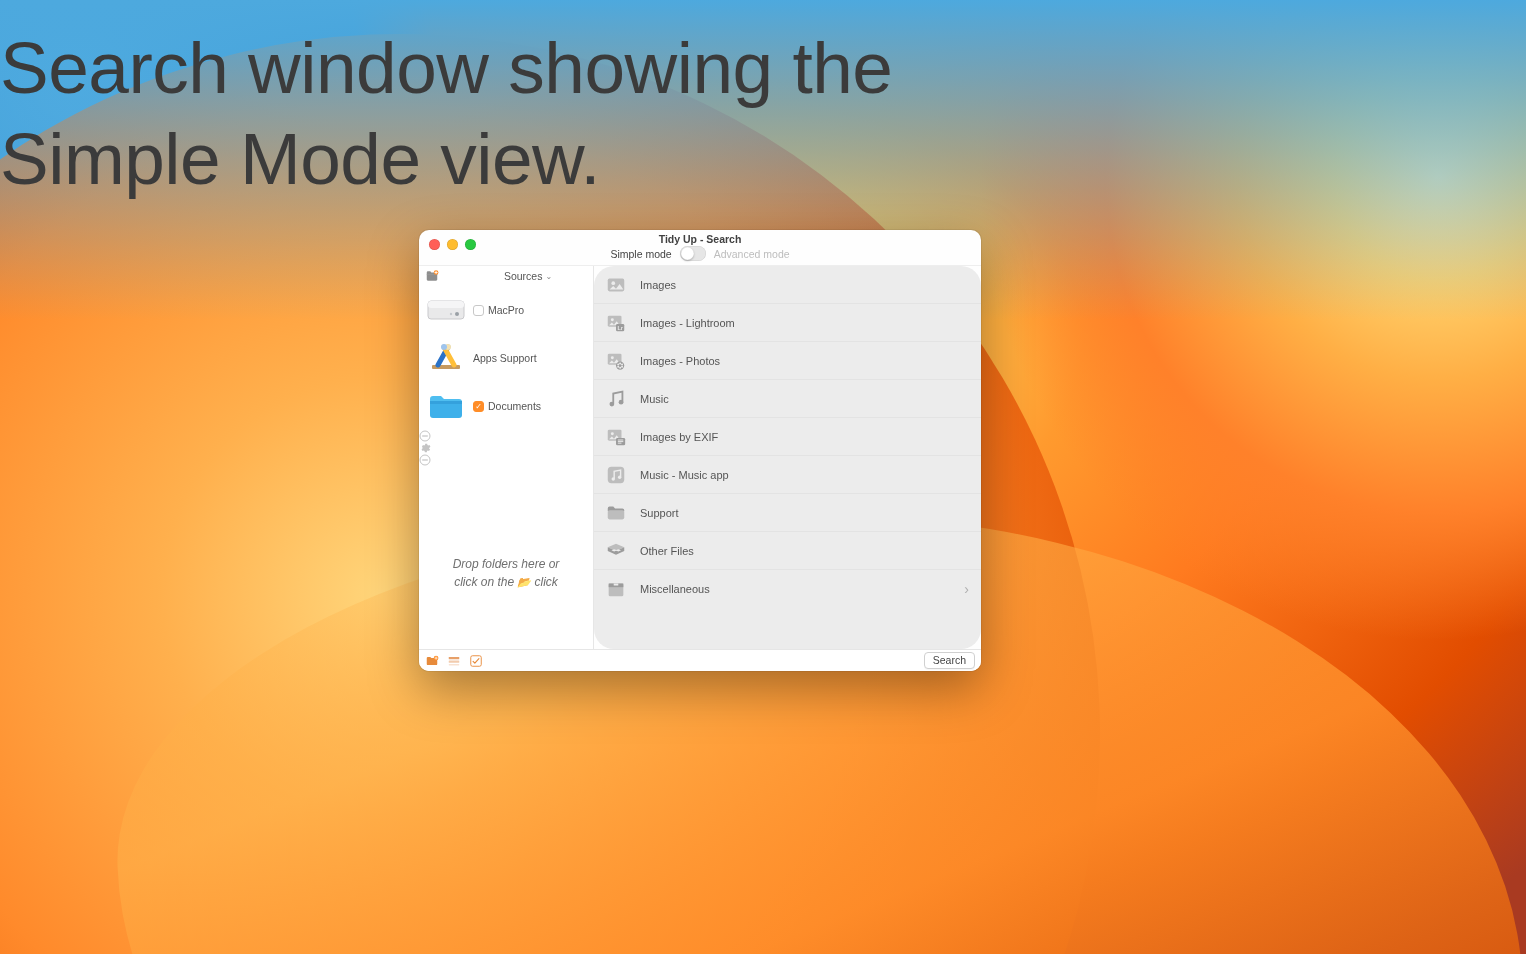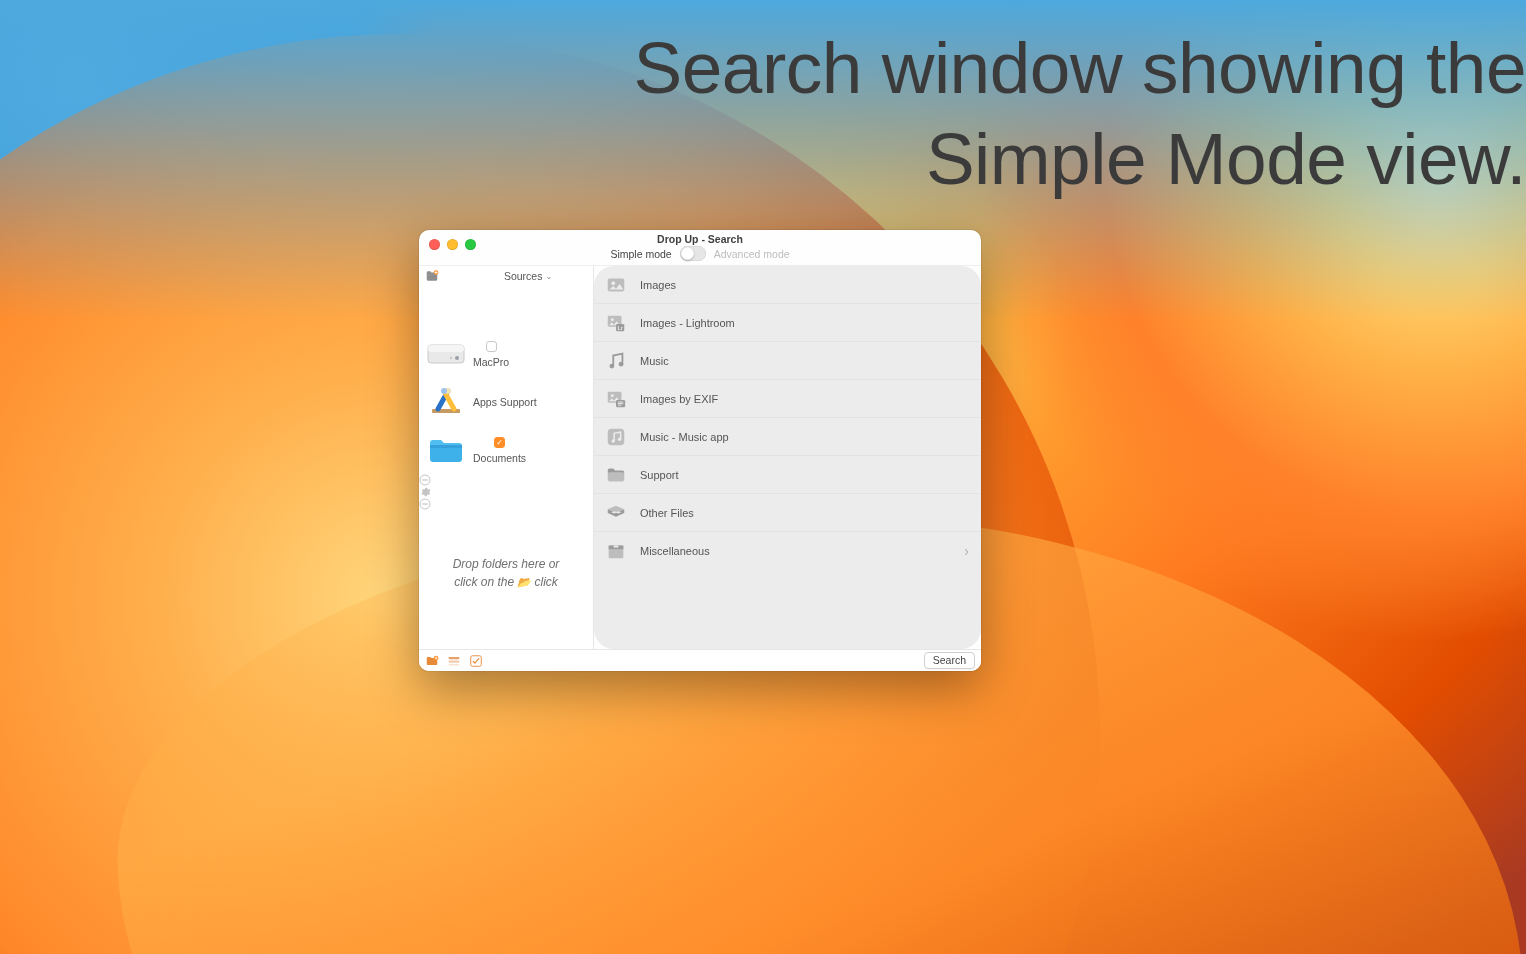--- a/index.html
+++ b/index.html
@@ -63,21 +63,21 @@
       height: 320px;
       background: linear-gradient(180deg, rgba(77,169,222,1) 0%, rgba(77,169,222,0.0) 100%);
       z-index: 3;
     }
 
     
     .headline {
       position: absolute;
       top: 22px;
       left: 0; right: 0;
-      text-align: right;
+      text-align: left;
       z-index: 10;
       color: #3b3b3b;
       font-weight: 200;
       font-size: 73px;
       line-height: 1.25;
       letter-spacing: -0.5px;
     }
 
     
     .window {
@@ -156,21 +156,20 @@
     }
 
     
     .sidebar {
       width: 175px;
       border-right: 1px solid #e6e6e6;
       display: flex;
       flex-direction: column;
       font-size: 10.5px;
       background: #fff;
-      gap: 44px;
     }
     .sources-row {
       display: flex; align-items: center;
       height: 20px;
       padding: 0 4px 0 6px;
       gap: 6px;
       color: #666;
     }
     .folder-plus-icon {
       width: 14px; height: 14px;
@@ -194,21 +193,21 @@
     .source-item {
       display: flex; align-items: center;
       gap: 6px;
       padding: 6px 6px 6px 6px;
       position: relative;
     }
     .source-icon-box {
       width: 42px; height: 36px;
       display: flex; align-items: center; justify-content: center;
     }
-    .source-label-row { display: flex; align-items: center; gap: 4px; color: #555; font-size: 10.5px; flex-direction: column; }
+    .source-label-row { display: flex; align-items: center; gap: 4px; color: #555; font-size: 10.5px; }
     .mac-checkbox {
       width: 11px; height: 11px;
       border: 1px solid #c8c8c8;
       border-radius: 3px;
       background: #fff;
       display: inline-flex; align-items: center; justify-content: center;
       font-size: 8px; color: #fff;
     }
     .mac-checkbox.checked {
       background: #ff8d28;
@@ -300,21 +299,21 @@
 
 <div class="window">
 
   <div class="titlebar">
     <div class="traffic">
       <div class="dot red"></div>
       <div class="dot yellow"></div>
       <div class="dot green"></div>
     </div>
     <div class="title-stack">
-      <div class="win-title">Drop Up - Search</div>
+      <div class="win-title">Tidy Up - Search</div>
       <div class="mode-row">
         <span class="simple">Simple mode</span>
         <span class="mac-switch"></span>
         <span class="advanced">Advanced mode</span>
       </div>
     </div>
   </div>
 
   <div class="body">
 
@@ -427,20 +426,41 @@
               <rect x="3" y="4" width="15" height="12" rx="1.5" fill="#bdbdbd"></rect>
               <circle cx="8" cy="8.5" r="1.6" fill="#ececec"></circle>
               <path d="M4.5 14.5l3-3 2.3 2.3 3-3.6 3 4.3z" fill="#ececec"></path>
               <rect x="12" y="13" width="9" height="8" rx="1.5" fill="#9c9c9c"></rect>
               <text x="16.5" y="19.3" text-anchor="middle" font-size="6" fill="#ececec" font-family="Arial" font-weight="bold">Lr</text>
             </svg>
         </span>
         <span class="cat-label">Images - Lightroom</span>
       </div>
 
+      <div class="cat-item">
+        <span class="cat-icon">
+          <svg width="22" height="22" viewBox="0 0 24 24">
+              <rect x="3" y="4" width="15" height="12" rx="1.5" fill="#bdbdbd"></rect>
+              <circle cx="8" cy="8.5" r="1.6" fill="#ececec"></circle>
+              <path d="M4.5 14.5l3-3 2.3 2.3 3-3.6 3 4.3z" fill="#ececec"></path>
+              <g transform="translate(16.5 17)">
+                <circle r="4.5" fill="#9c9c9c"></circle>
+                <g fill="#ececec">
+                  <circle cx="0" cy="-2.4" r="1.1"></circle>
+                  <circle cx="2.1" cy="-1.2" r="1.1"></circle>
+                  <circle cx="2.1" cy="1.2" r="1.1"></circle>
+                  <circle cx="0" cy="2.4" r="1.1"></circle>
+                  <circle cx="-2.1" cy="1.2" r="1.1"></circle>
+                  <circle cx="-2.1" cy="-1.2" r="1.1"></circle>
+                </g>
+              </g>
+            </svg>
+        </span>
+        <span class="cat-label">Images - Photos</span>
+      </div>
 
       <div class="cat-item">
         <span class="cat-icon">
           <svg width="22" height="22" viewBox="0 0 24 24">
               <path d="M9 17V6l10-2v11" fill="none" stroke="#9c9c9c" stroke-width="2"></path>
               <circle cx="7.5" cy="17.5" r="2.6" fill="#9c9c9c"></circle>
               <circle cx="17.5" cy="15.5" r="2.6" fill="#9c9c9c"></circle>
             </svg>
         </span>
         <span class="cat-label">Music</span>

